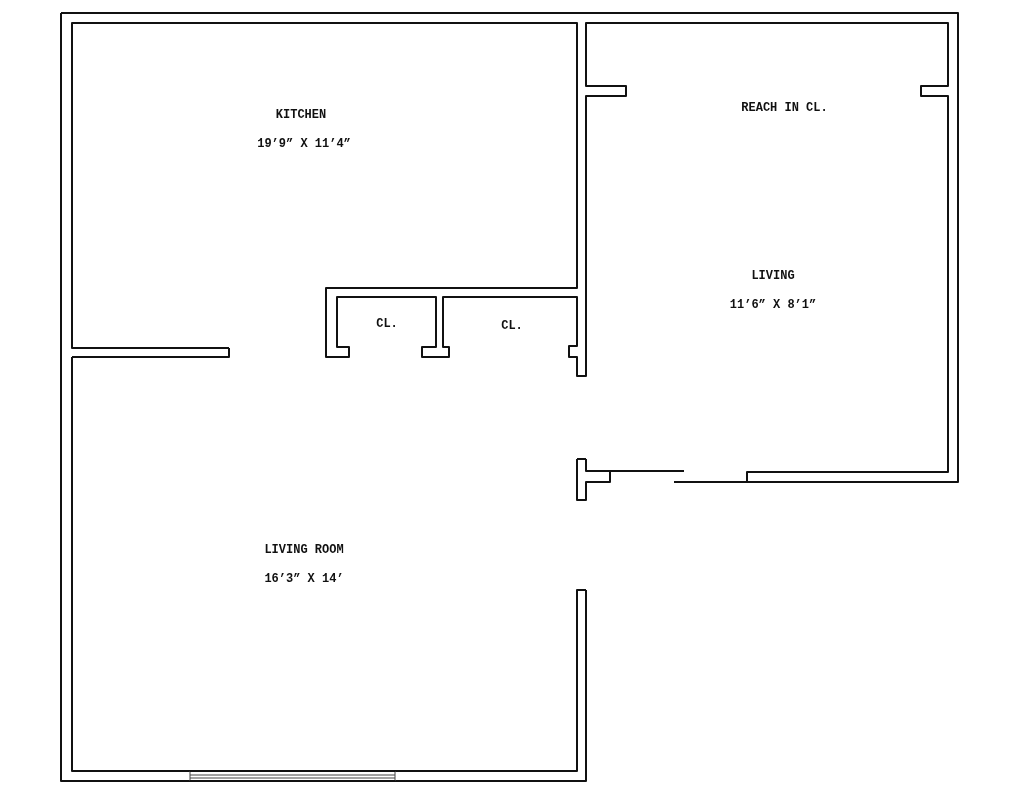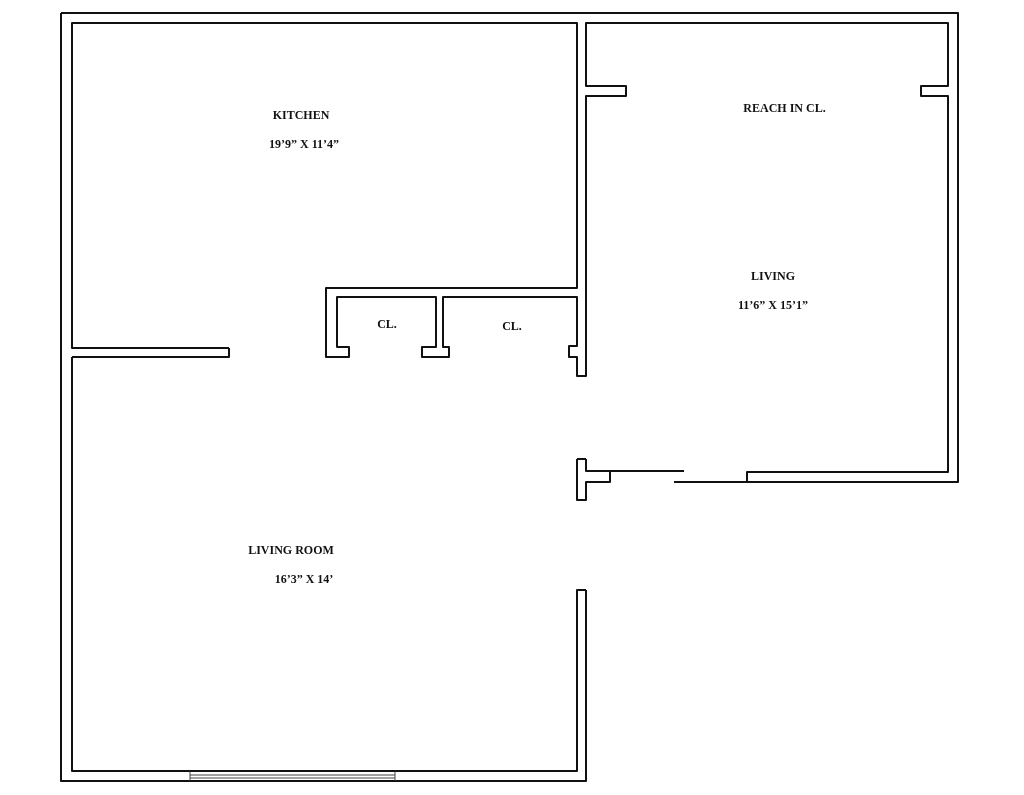--- a/index.html
+++ b/index.html
@@ -2,21 +2,21 @@
 <html><head>
 <meta charset="utf-8">
 <style>
   html, body { margin: 0; padding: 0; background: #ffffff; }
   body { width: 1024px; height: 795px; position: relative; overflow: hidden; }
   svg.plan { position: absolute; left: 0; top: 0; }
   .wall { fill: none; stroke: #111; stroke-width: 2; stroke-linejoin: round; }
   .thin { fill: none; stroke: #444; stroke-width: 1; }
   .label {
     position: absolute;
-    font-family: Liberation Serif, serif;
+    font-family: Liberation Mono, monospace;
     font-weight: bold;
     font-size: 12px;
     color: #111;
     text-align: center;
     white-space: nowrap;
     transform: translateX(-50%);
   }
 </style>
 </head>
 <body>
@@ -43,19 +43,19 @@
     <line class="wall" x1="190" y1="781" x2="395" y2="781"></line>
   </g>
 </svg>
 
 <div class="label" style="left:301px; top:108px;">KITCHEN</div>
 <div class="label" style="left:304px; top:137px;">19’9” X 11’4”</div>
 
 <div class="label" style="left:774px; top:101px;padding-left:21px;">REACH IN CL.</div>
 
 <div class="label" style="left:773px; top:269px;">LIVING</div>
-<div class="label" style="left:773px; top:298px;">11’6” X 15’1”</div>
+<div class="label" style="left:773px; top:298px;">11’6” X 8’1”</div>
 
 <div class="label" style="left:387px; top:317px;">CL.</div>
 <div class="label" style="left:512px; top:319px;">CL.</div>
 
-<div class="label" style="left:291px; top:543px;text-align:right;">LIVING ROOM</div>
+<div class="label" style="left:304px; top:543px;text-align:right;">LIVING ROOM</div>
 <div class="label" style="left:304px; top:572px;">16’3” X 14’</div>
 
 </body></html>

